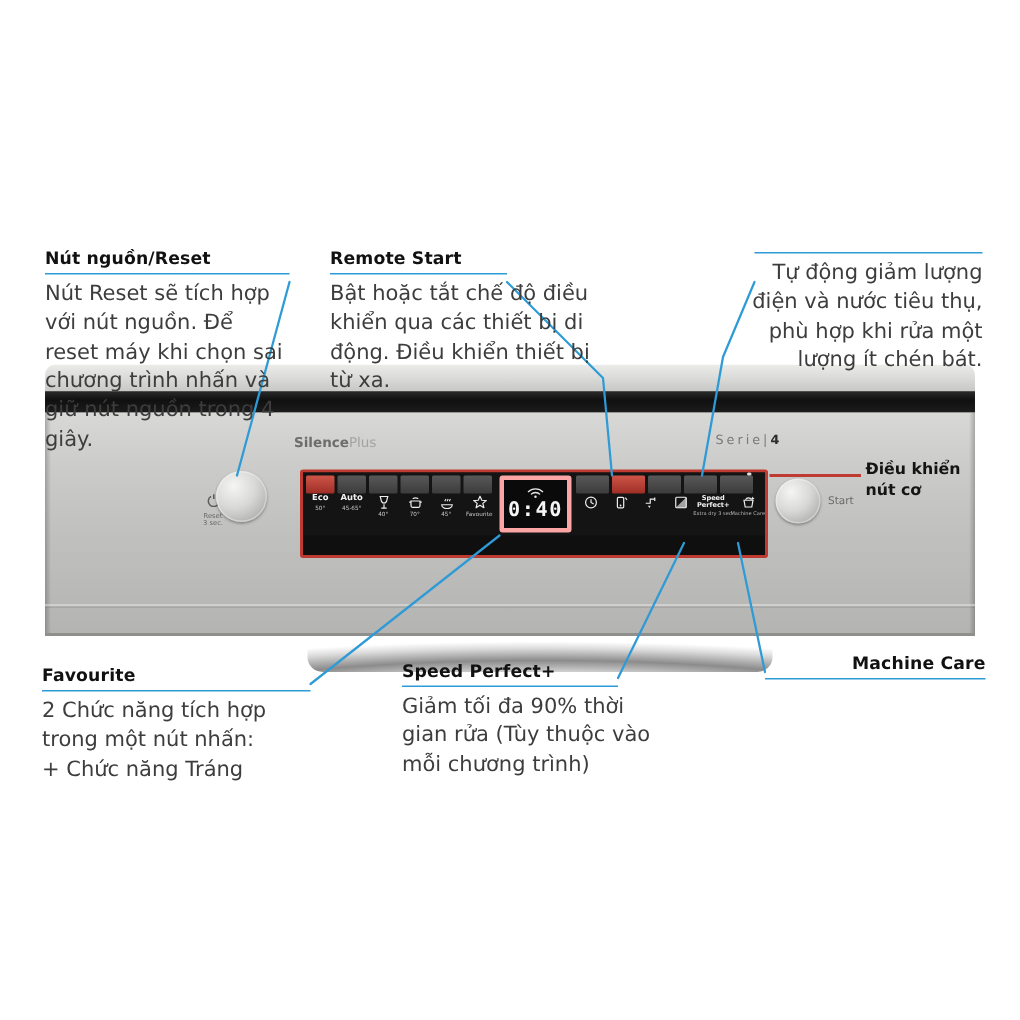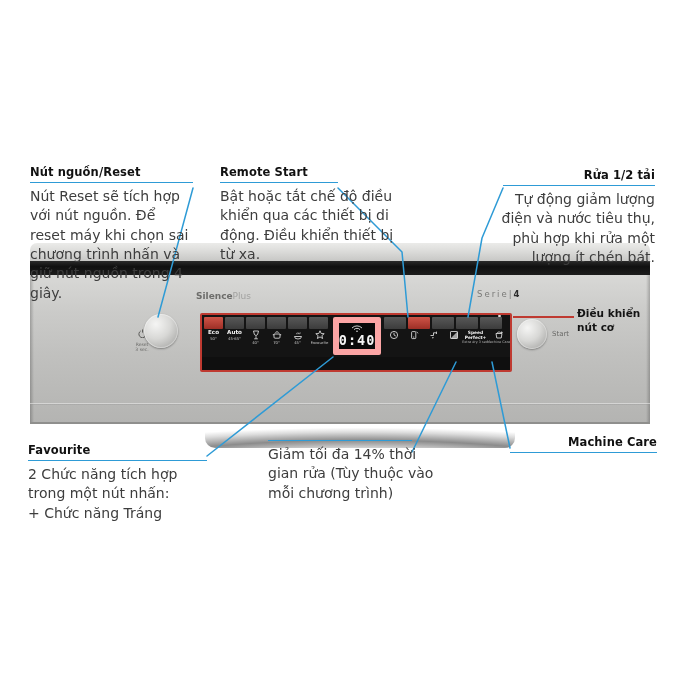--- a/index.html
+++ b/index.html
@@ -65,21 +65,21 @@
 
   .iconrow{position:absolute;top:15px;display:flex;}
   .slot{display:flex;flex-direction:column;align-items:center;justify-content:flex-start;gap:1px;}
   .slot .t1{font-size:5.6px;font-weight:bold;color:#f2f2f2;line-height:1;}
   .slot .t2{font-size:3.8px;color:#c9c9c9;line-height:1;}
   .slot .sub{font-size:3.4px;color:#b5b5b5;line-height:1;white-space:nowrap;}
   .slot svg{display:block;}
   .speedtxt{font-size:4.4px;font-weight:bold;color:#f2f2f2;line-height:1.15;text-align:center;}
 
   .display{position:absolute;left:131px;top:2px;width:48px;height:38px;background:#0a0a0a;
-           border:6px solid #fca5a5;border-radius:2px;box-sizing:border-box;
+           border:3px solid #fca5a5;border-radius:2px;box-sizing:border-box;
            display:flex;flex-direction:column;align-items:center;justify-content:center;gap:2px;}
   .time{font-family:"DejaVu Sans Mono",monospace;font-size:13.5px;font-weight:bold;color:#f5f5f5;
         letter-spacing:1px;line-height:1;}
 
   .manual-label{position:absolute;left:577px;top:306px;width:86px;font-size:10.5px;font-weight:bold;
         color:#141414;line-height:1.35;z-index:6;}
 </style>
 </head>
 <body>
 
@@ -101,21 +101,20 @@
     <div class="body">Nút Reset sẽ tích hợp với nút nguồn. Để reset máy khi chọn sai chương trình nhấn và giữ nút nguồn trong 4 giây.</div>
   </div>
 
   <div class="callout" style="left:220px;top:165px;width:190px;">
     <div class="title">Remote Start</div>
     <div class="rule" style="width:118px;"></div>
     <div class="body">Bật hoặc tắt chế độ điều khiển qua các thiết bị di động. Điều khiển thiết bị từ xa.</div>
   </div>
 
   <div class="callout r" style="left:490px;top:168px;width:165px;">
-    <div class="title">Rửa 1/2 tải</div>
     <div class="rule rule-right" style="width:152px;"></div>
     <div class="body">Tự động giảm lượng điện và nước tiêu thụ, phù hợp khi rửa một lượng ít chén bát.</div>
   </div>
 
   <div class="machine">
     <div class="worktop"></div>
     <div class="ventgap"></div>
     <div class="door">
       <div class="edgeL"></div>
       <div class="edgeR"></div>
@@ -259,22 +258,23 @@
   <div class="callout" style="left:28px;top:443px;width:181px;">
     <div class="title">Favourite</div>
     <div class="rule" style="width:179px;"></div>
     <div class="body">
       <span>2 Chức năng tích hợp trong một nút nhấn:</span><br>
       <span>+ Chức năng Tráng</span><br>
     </div>
   </div>
 
   <div class="callout" style="left:268px;top:440px;width:172px;">
+    <div class="title">Speed Perfect+</div>
     <div class="rule" style="width:144px;"></div>
-    <div class="body">Giảm tối đa 14% thời gian rửa (Tùy thuộc vào mỗi chương trình)</div>
+    <div class="body">Giảm tối đa 90% thời gian rửa (Tùy thuộc vào mỗi chương trình)</div>
   </div>
 
   <div class="callout r" style="left:505px;top:435px;width:152px;">
     <div class="title">Machine Care</div>
     <div class="rule rule-right" style="width:147px;"></div>
   </div>
 
 </div>
 
 </body></html>

